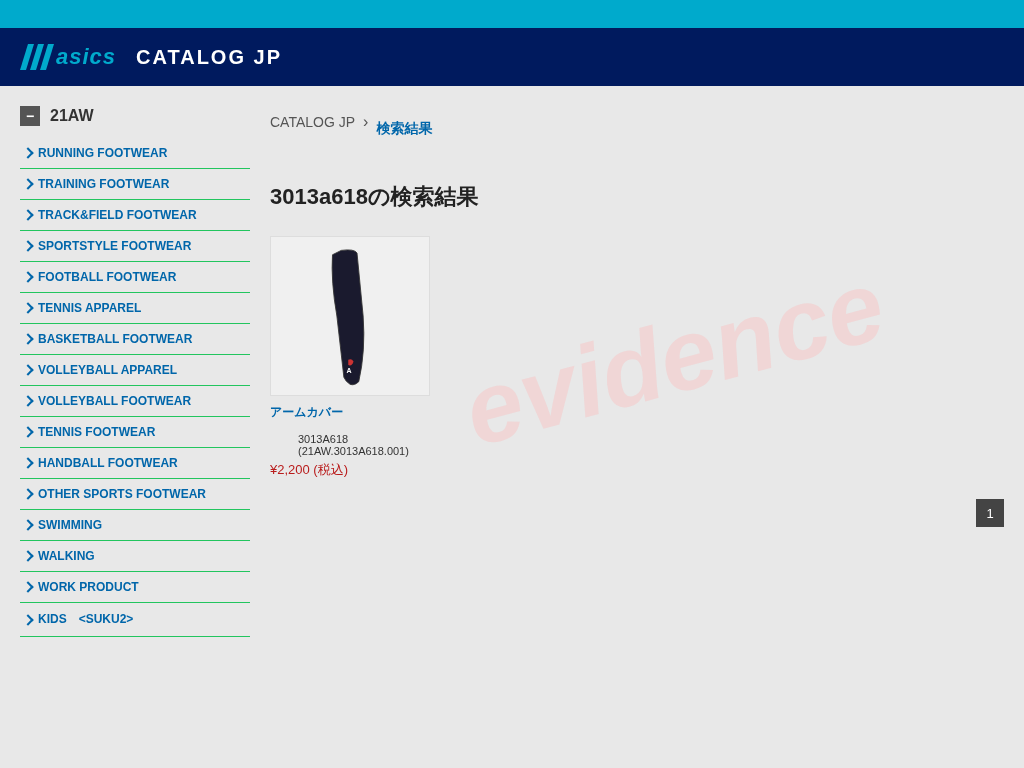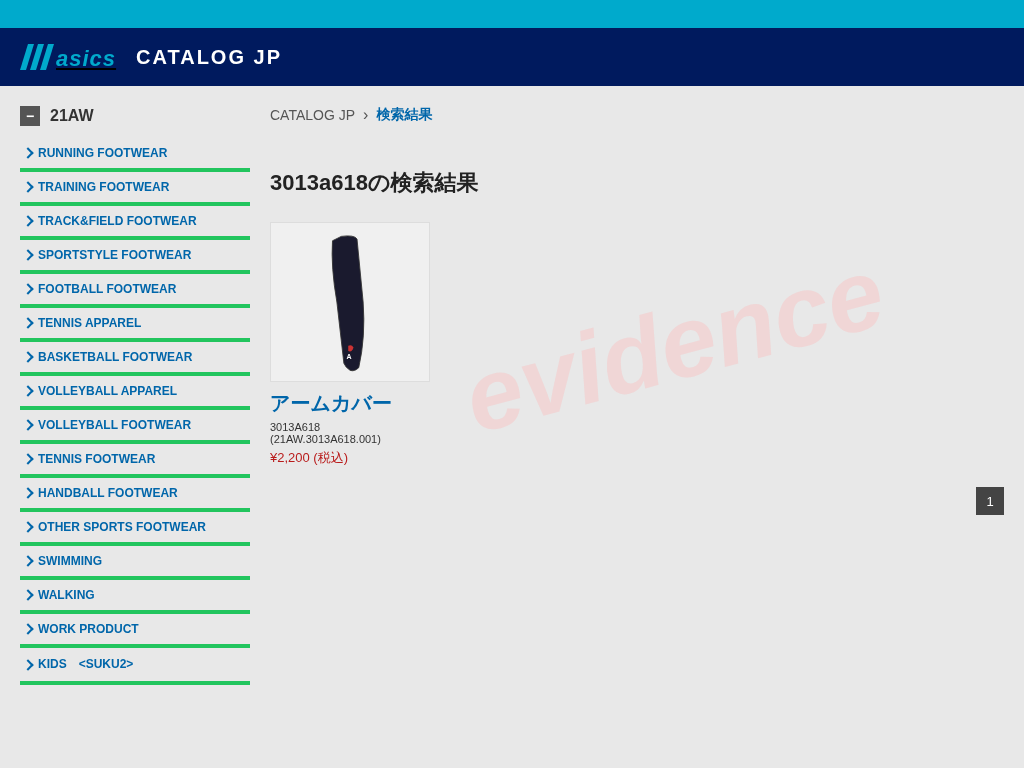--- a/index.html
+++ b/index.html
@@ -18,22 +18,21 @@
     }
 
     .logo-area {
       display: flex;
       align-items: center;
       gap: 12px;
     }
 
     .asics-logo {
       display: flex;
-      align-items: flex-end;
-      text-decoration: underline;
+      align-items: center;
     }
 
     .asics-text {
       color: #00aacc;
       font-size: 22px;
       font-style: italic;
       font-weight: bold;
       letter-spacing: 1px;
     }
 
@@ -81,21 +80,21 @@
       color: #333;
       font-size: 16px;
       font-weight: bold;
     }
 
     .sidebar-nav {
       list-style: none;
     }
 
     .sidebar-nav li {
-      border-bottom: 4px solid #22c55e;
+      border-bottom: 1px solid #22c55e;
     }
 
     .sidebar-nav li a {
       display: flex;
       align-items: center;
       gap: 6px;
       padding: 8px 4px;
       color: #0066aa;
       text-decoration: none;
       font-size: 12px;
@@ -130,20 +129,21 @@
     }
 
     .breadcrumb-separator {
       color: #555;
       font-size: 16px;
     }
 
     .breadcrumb-current {
       color: #0066aa;
       font-weight: bold;
+      margin-top: 14px;
     }
 
     .search-title {
       font-size: 22px;
       font-weight: bold;
       color: #222;
       margin-bottom: 24px;
       margin-top: 44px;
     }
 
@@ -184,29 +184,30 @@
       border: 1px solid #ddd;
     }
 
     .product-image svg {
       width: 80px;
       height: 140px;
     }
 
     .product-name {
       color: #0066aa;
-      font-size: 20px;
-      font-weight: bold;
-      margin-bottom: 4px;
+      font-size: 12px;
+      font-weight: bold;
+      margin-bottom: 12px;
     }
 
     .product-code {
       color: #333;
       font-size: 11px;
       margin-bottom: 4px;
+      margin-left: 28px;
     }
 
     .product-price {
       color: #b91c1c;
       font-size: 13px;
     }
 
     .pagination {
       display: flex;
       justify-content: flex-end;

